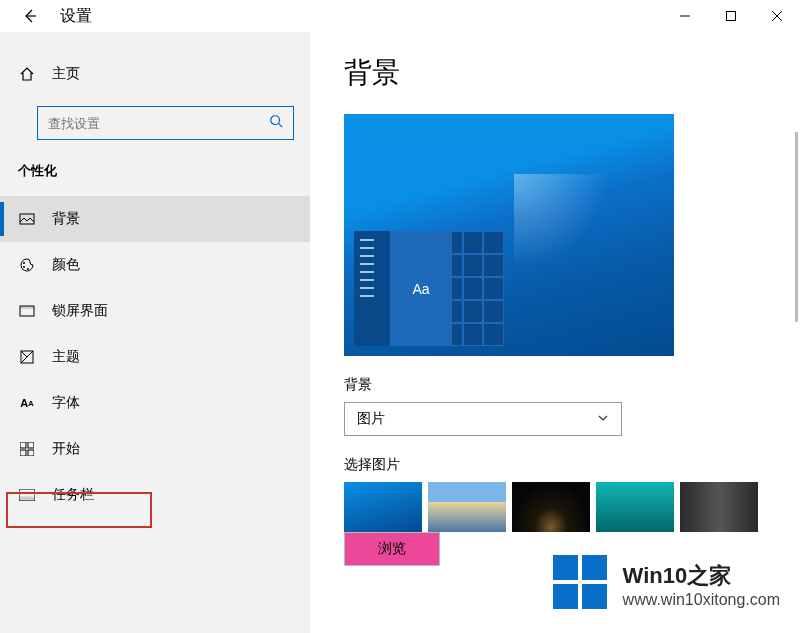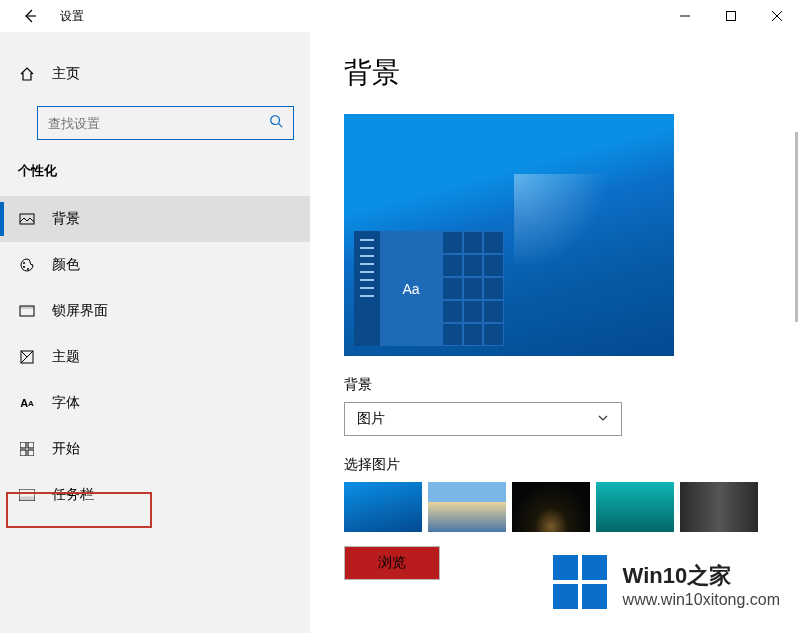--- a/index.html
+++ b/index.html
@@ -3,21 +3,21 @@
 <meta charset="utf-8">
 <style>
   * { box-sizing: border-box; margin: 0; padding: 0; }
   html, body { width: 800px; height: 633px; overflow: hidden; font-family: "Microsoft YaHei", "Segoe UI", sans-serif; background: #fff; color: #000; }
   .window { display: flex; flex-direction: column; height: 100%; }
 
   
   .titlebar { display: flex; align-items: center; height: 32px; background: #fff; }
   .titlebar-left { display: flex; align-items: center; padding-left: 8px; }
   .back-btn { width: 44px; height: 32px; display: flex; align-items: center; justify-content: center; }
-  .title-txt { font-size: 12px; padding-left: 8px; }
+  .title-txt { font-size: 16px; padding-left: 8px; }
   .titlebar-right { margin-left: auto; display: flex; }
   .win-btn { width: 46px; height: 32px; display: flex; align-items: center; justify-content: center; }
   .win-btn svg { stroke: #000; }
 
   
   .body { flex: 1; display: flex; min-height: 0; }
 
   
   .sidebar { width: 310px; background: #f2f2f2; display: flex; flex-direction: column; padding-top: 22px; border-right: 0; }
   .home-row { display: flex; align-items: center; height: 40px; padding-left: 18px; gap: 16px; font-size: 14px; margin-bottom: 12px;}
@@ -35,38 +35,38 @@
   .highlight-box { position: absolute; border: 2px solid #c0392b; pointer-events: none; }
 
   
   .content { flex: 1; padding: 22px 30px 0 34px; position: relative; overflow: hidden; }
   .page-title { font-size: 28px; font-weight: 400; margin-bottom: 22px; }
   .preview { width: 330px; height: 242px; background: linear-gradient(165deg,#0a8fe6 0%,#0a8fe6 30%,#0b6fc8 45%,#075aa6 70%,#034a91 100%); position: relative; overflow:hidden; }
   .preview::before { content:""; position:absolute; right:60px; top:60px; width:100px; height:90px; background: radial-gradient(circle at top left, rgba(255,255,255,0.35), rgba(255,255,255,0) 70%);}
   .mock-taskbar { position:absolute; left:10px; bottom:10px; width:150px; height:115px; background:#0a4a8a; }
   .mock-start { position: absolute; left: 0; top: 0; width: 26px; height: 100%; padding: 8px 6px; display:flex; flex-direction:column; gap:6px;}
   .mock-start div { height:2px; background:#9cc7ef;}
-  .mock-tiles { position:absolute; left:26px; top:0; bottom:0; width:62px; background:#1e6ab8; display:flex; align-items:center; justify-content:center;}
+  .mock-tiles { position:absolute; left:36px; top:0; bottom:0; width:62px; background:#1e6ab8; display:flex; align-items:center; justify-content:center;}
   .mock-Aa { color:#fff; font-size:14px; }
   .mock-tbar { position:absolute; left:88px; right:0; top:0; bottom:0; display:grid; grid-template-columns: repeat(3,1fr); grid-template-rows: repeat(5,1fr);}
   .mock-tbar div { border:1px solid #1e6ab8; }
 
   .label { font-size: 14px; margin: 20px 0 8px 0; }
   .dropdown { width: 278px; height: 34px; border: 1px solid #999; display:flex; align-items:center; justify-content:space-between; padding: 0 12px; font-size:14px; background:#fff;gap:24px;}
   .chev { }
 
   .thumbs { display:flex; gap:6px; margin-top:6px;}
   .thumb { width: 78px; height: 50px; }
   .t1 { background: linear-gradient(165deg,#0a8fe6,#034a91); }
   .t2 { background: linear-gradient(#7bb6e8 40%,#e8d49c 40%,#4a77a8); }
   .t3 { background: radial-gradient(ellipse at 50% 90%, #7a5a2a 0%, #1a1608 30%, #050608 70%); }
   .t4 { background: linear-gradient(#0fb5b5,#036868); }
   .t5 { background: linear-gradient(90deg,#2a2a2a,#555,#2a2a2a); }
 
-  .browse-btn { margin-top: 14px; width: 96px; height: 34px; background:#b91c1c; border:1px solid #bbb; display:flex; align-items:center; justify-content:center; font-size:14px;}
+  .browse-btn { margin-top: 0; width: 96px; height: 34px; background:#ec4899; border:1px solid #bbb; display:flex; align-items:center; justify-content:center; font-size:14px;}
 
   .scrollbar { position:absolute; right:2px; top:100px; width:3px; height:190px; background:#bcbcbc; }
 
   
   .watermark { position:absolute; right:10px; bottom:18px; display:flex; align-items:flex-end; gap:16px; background:rgba(255,255,255,0.0); padding:6px 10px; }
   .wm-logo { width:54px; height:54px; display:grid; grid-template-columns:1fr 1fr; grid-template-rows:1fr 1fr; gap:4px;}
   .wm-logo div{ background:#0a6fc8;}
   .wm-text {line-height:1.2;}
   .wm-title{ font-size:22px; font-weight:600; color:#222;}
   .wm-url{ font-size:16px; color:#444;}

